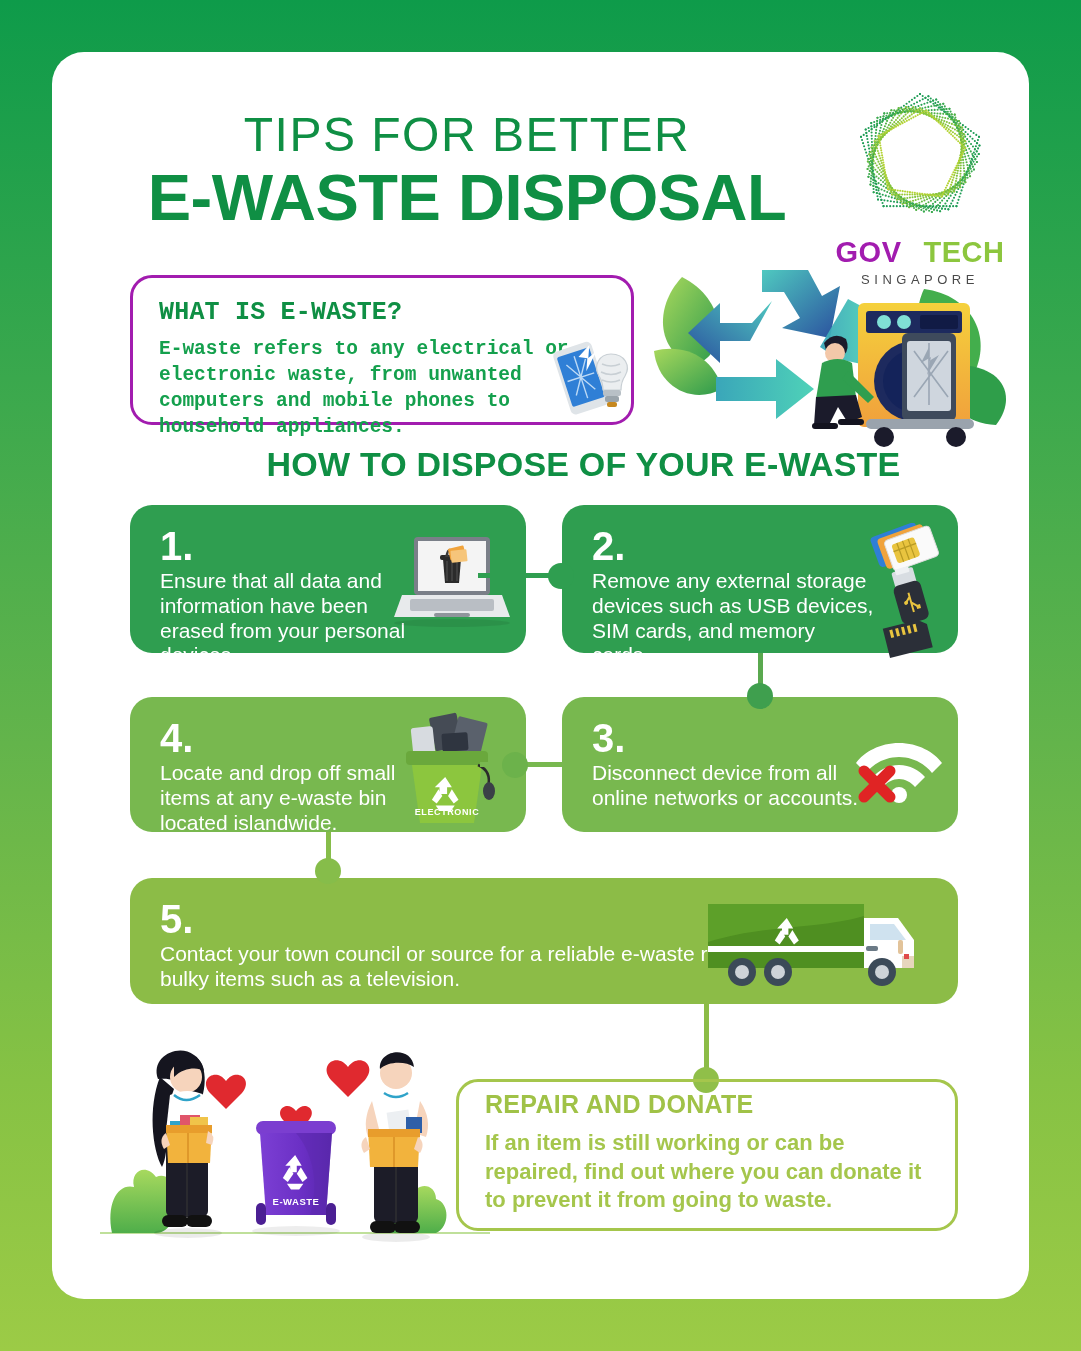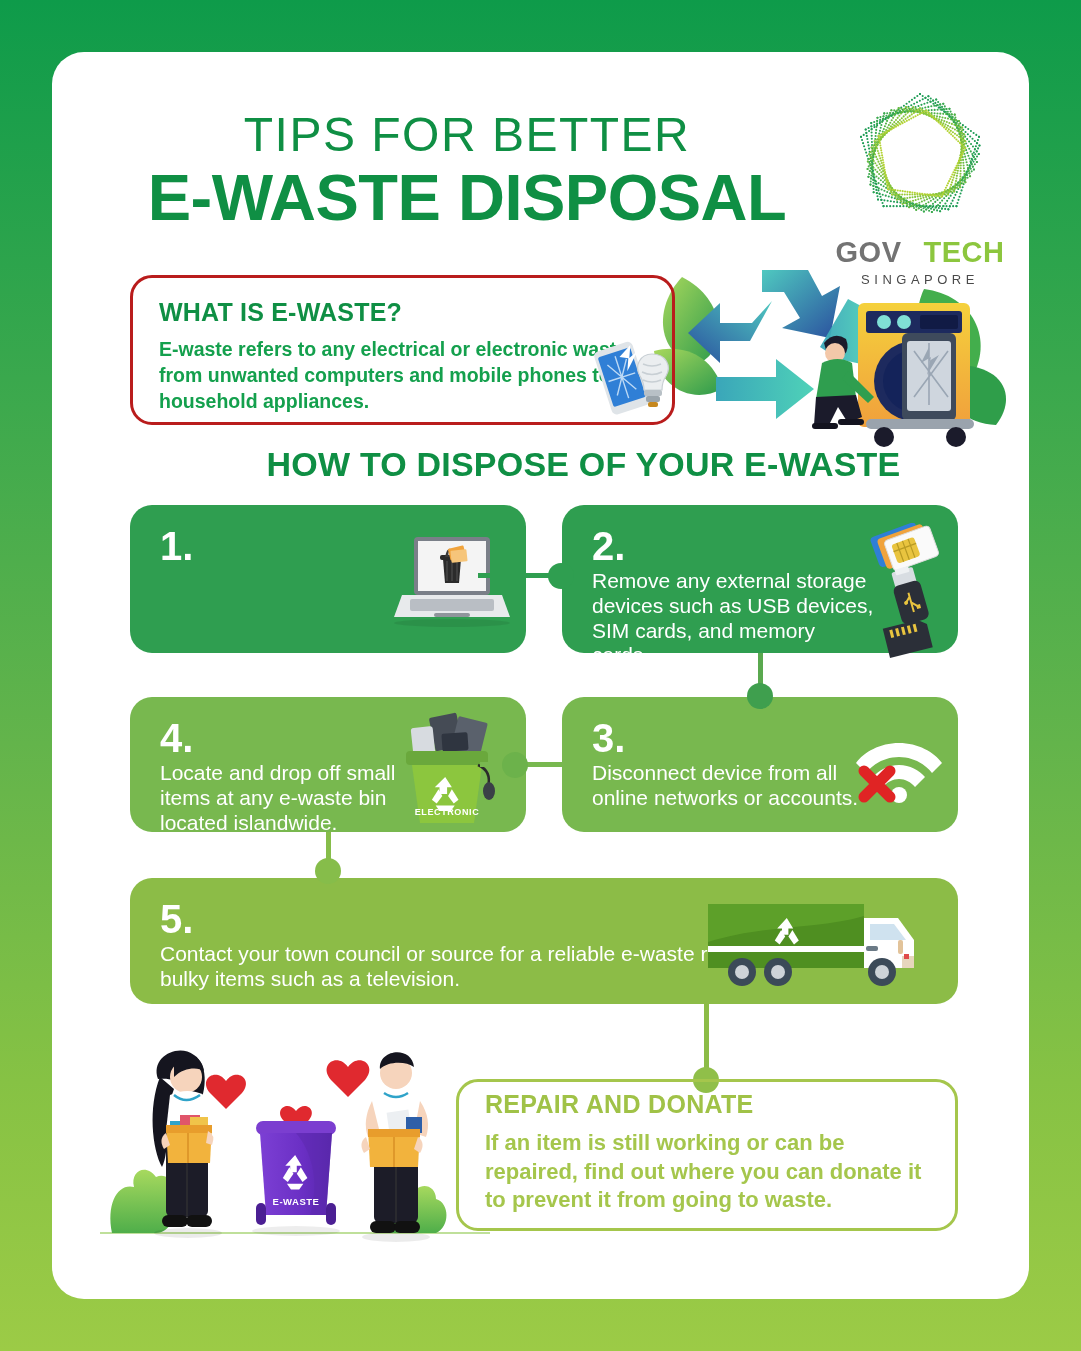--- a/index.html
+++ b/index.html
@@ -27,30 +27,31 @@
   }
   .title-2 {
     font-size: 65px; font-weight: 700; letter-spacing: -0.5px;
     color: #0f8f44; line-height: 1.05; margin-top: 4px;
   }
 
   
   .logo { position: absolute; left: 778px; top: 32px; width: 180px; text-align: center; }
   .logo-mark { width: 150px; height: 150px; margin: 0 auto; display:block; }
   .logo-word { font-size: 29px; font-weight: 700; letter-spacing: 0.5px; margin-top: 2px; }
-  .logo-word .gov { color: #737373; }
+  .logo-word .gov { color: #a21caf; }
   .logo-word .tech { color: #8cc63e; margin-left: 22px; }
   .logo-sub { font-size: 13px; letter-spacing: 4.5px; color: #4a4a4a; margin-top: 3px; }
 
   
   .what-box {
     position: absolute; left: 78px; top: 223px;
-    width: 545px; height: 150px;
-    border: 3px solid #b91c1c; border-radius: 22px;
+    width: 504px; height: 150px;
+    border: 3px solid #a21caf; border-radius: 22px;
     padding: 20px 26px;
+    font-family: Liberation Mono, monospace;
   }
   .what-title { font-size: 25px; font-weight: 700; color: #0f8f44; letter-spacing: 0.2px; }
   .what-body { margin-top: 10px; font-size: 19.5px; line-height: 1.33; color: #14a04d; font-weight: 600; }
 
   
   .recy-ill { position: absolute; left: 600px; top: 195px; width: 360px; height: 200px; }
 
   
   .how-head {
     position: absolute; left: 0; top: 393px; width: 1063px; text-align: center;
@@ -1472,20 +1473,21 @@
         <rect x="10" y="44" width="14" height="6" rx="2" fill="#9aa4ab"></rect>
         <rect x="12" y="50" width="10" height="5" rx="2" fill="#c6881f"></rect>
       </g>
     </svg>
   </div>
 
   <div class="how-head">HOW TO DISPOSE OF YOUR E-WASTE</div>
 
   <div class="step" id="step1">
     <div class="num">1.</div>
+    <div class="txt">Ensure that all data and information have been erased from your personal devices.</div>
     <svg class="icon-abs" style="right:14px;bottom:22px;width:120px;height:98px;" viewBox="0 0 120 98">
       <rect x="22" y="4" width="76" height="58" rx="4" fill="#7a7f88"></rect>
       <rect x="26" y="8" width="68" height="50" fill="#f4f4f4"></rect>
       <g transform="translate(47,16)">
         <path d="M4 10 L22 10 L20 34 L6 34 Z" fill="#2b2b2b"></path>
         <rect x="1" y="6" width="24" height="5" rx="2" fill="#2b2b2b"></rect>
         <path d="M8 12 L8 32 M13 12 L13 32 M18 12 L18 32" stroke="#555" stroke-width="1"></path>
         <path d="M6 8 q2 -10 6 -8 q-4 4 -2 8 Z" fill="#3a3a3a"></path>
         <rect x="10" y="-2" width="16" height="12" rx="1" fill="#f0a33c" transform="rotate(-14 18 4)"></rect>
         <rect x="12" y="1" width="16" height="12" rx="1" fill="#f6c57a" transform="rotate(-6 20 7)"></rect>

